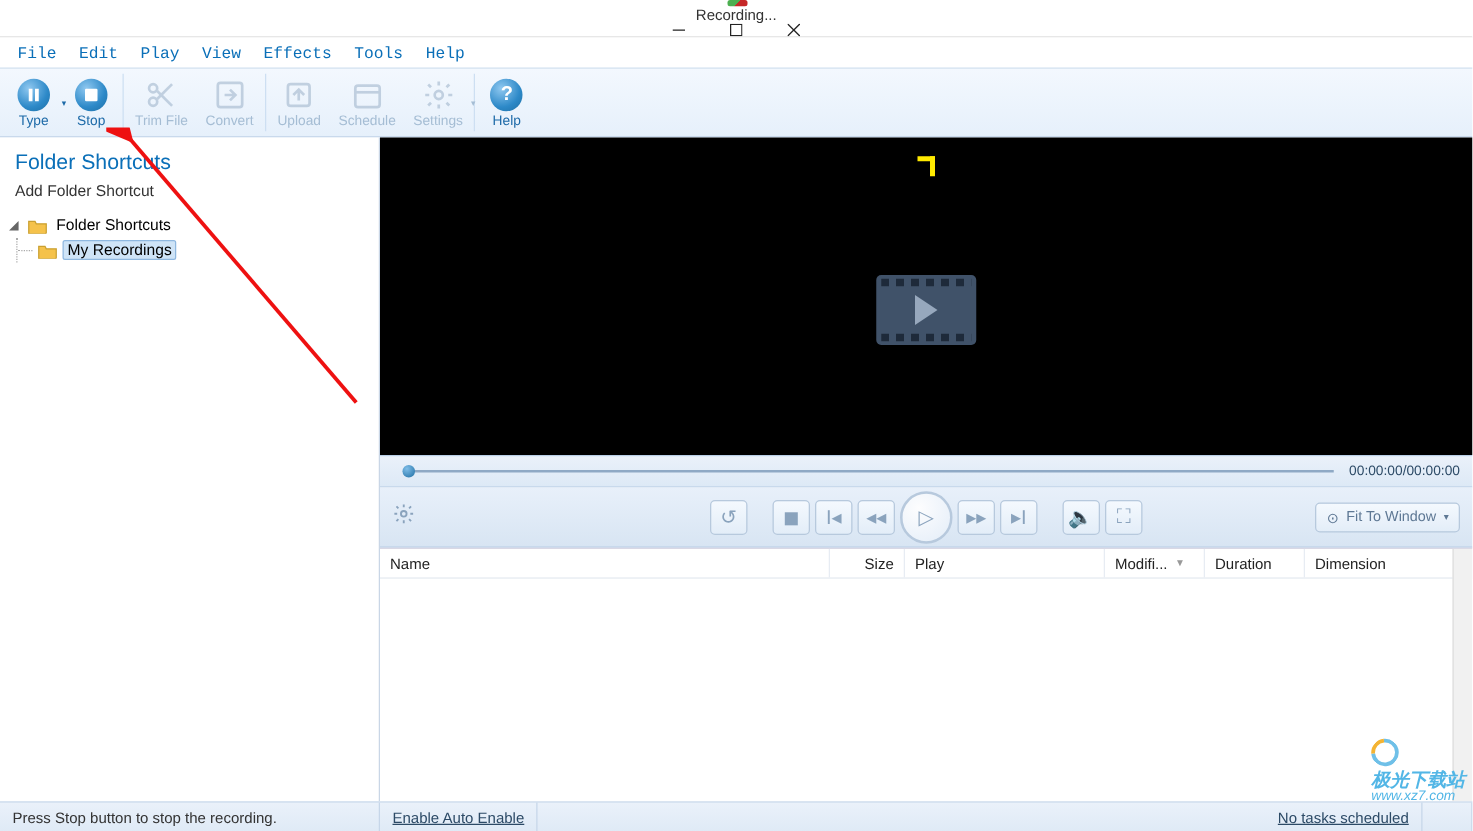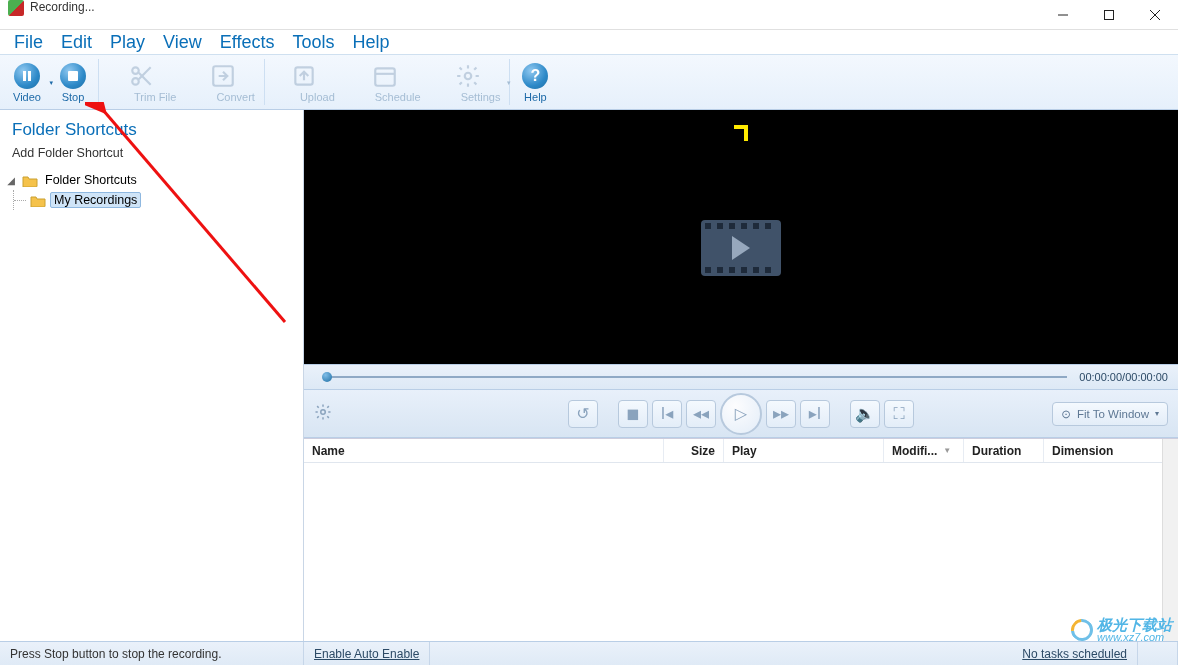--- a/index.html
+++ b/index.html
@@ -1,34 +1,34 @@
 <!DOCTYPE html>
 <html><head>
 <meta charset="utf-8">
 <style>
   * { box-sizing: border-box; font-family: "Segoe UI", Tahoma, sans-serif; }
   body { margin: 0; width: 1178px; height: 665px; background: #fff; overflow: hidden; position: relative; }
 
   
-  .titlebar { height: 30px; background: #fff; display: flex; border-bottom: 1px solid #e0e0e0; }
+  .titlebar { height: 30px; background: #fff; display: flex; align-items: center; border-bottom: 1px solid #e0e0e0; flex-direction: column; }
   .titlebar .app-icon { width: 16px; height: 16px; margin: 0 6px 0 8px; background: linear-gradient(135deg,#4caf50 50%,#c62828 50%); border-radius: 2px; position: relative; }
   .titlebar .title { font-size: 12px; color: #333; flex: 1; }
   .win-btns { display: flex; height: 100%; }
   .win-btn { width: 46px; display: flex; align-items: center; justify-content: center; }
   .win-btn svg { width: 10px; height: 10px; }
 
   
   .menubar { height: 24px; display: flex; align-items: center; padding: 0 6px; gap: 2px; background: #fff; }
-  .menubar span { font-size: 18px; color: #0a6fb8; padding: 3px 8px; }
+  .menubar span { font-size: 13px; color: #0a6fb8; padding: 3px 8px; font-family: Liberation Mono, monospace; }
 
   
   .toolbar { height: 56px; background: linear-gradient(#f3f8fe,#e6f0fb); border-top: 1px solid #cfe0f0; border-bottom: 1px solid #b9cee6; display: flex; align-items: center; padding: 0 4px; }
   .tb-btn { display: flex; flex-direction: column; align-items: center; justify-content: center; padding: 2px 6px; min-width: 46px; height: 52px; border: 1px solid transparent; border-radius: 3px; position: relative;}
   .tb-btn .label { font-size: 11px; color: #1d6aa8; margin-top: 1px; }
-  .tb-btn.disabled .label { color: #a5bdd4; margin-left: 26px; }
+  .tb-btn.disabled .label { color: #a5bdd4; }
   .tb-btn .ico { width: 28px; height: 28px; display: flex; align-items: center; justify-content: center; }
   .tb-sep { width: 1px; height: 46px; background: #cddff2; margin: 0 2px; }
   .tb-btn .drop { position: absolute; right: -4px; top: 22px; color:#1d6aa8; font-size:7px; }
 
   .circle-btn { width: 26px; height: 26px; border-radius: 50%; background: radial-gradient(circle at 35% 30%, #8fc8f0, #2d89c8 60%, #1e6ea3); display:flex; align-items:center; justify-content:center; }
   .circle-btn .inner-pause { width: 3px; height: 10px; background: #fff; box-shadow: 5px 0 0 #fff; margin-left:-5px; }
   .circle-btn .inner-stop { width: 10px; height: 10px; background: #fff; border-radius: 1px; }
   .circle-btn .inner-q { color:#fff; font-weight:bold; font-size:16px; }
 
   .gray-ico svg { opacity: .45; }
@@ -63,34 +63,34 @@
 
   .controls { height: 48px; background: linear-gradient(#e8f0fa,#d8e5f3); display:flex; align-items:center; padding:0 10px; border-bottom:1px solid #b9cee6; position:relative; }
   .gear { color:#8aa3bd; }
   .ctrl-center { position:absolute; left:50%; transform:translateX(-50%); display:flex; align-items:center; gap:4px; }
   .sq { width:30px; height:28px; border:1px solid #b7c9dd; border-radius:4px; background:linear-gradient(#f4f9fe,#e3edf8); display:flex; align-items:center; justify-content:center; color:#8aa3bd; }
   .bigplay { width:42px; height:42px; border-radius:50%; border:2px solid #b7c9dd; background:radial-gradient(circle at 35% 30%, #fdfdfe, #e3edf8); display:flex; align-items:center; justify-content:center; color:#8aa3bd; }
   .fit { position:absolute; right:10px; display:flex; align-items:center; gap:6px; border:1px solid #b7c9dd; border-radius:4px; padding:4px 8px; font-size:11.5px; color:#5e7894; background:linear-gradient(#f4f9fe,#e3edf8); }
 
   .filelist { flex:1; background:#fff; overflow:hidden; border-top:1px solid #ccd; }
   .fl-head { height:24px; display:flex; border-bottom:1px solid #e0e6ee; font-size:12px; color:#222; }
-  .fl-head > div { padding:4px 8px; border-right:1px solid #e7ecf3; display:flex; align-items:center;font-weight:bold; }
+  .fl-head > div { padding:4px 8px; border-right:1px solid #e7ecf3; display:flex; align-items:center; }
   .fl-body { height: calc(100% - 24px); background:#fff; }
   .sort-ar { margin-left:6px; color:#999; font-size:8px; }
 
   
   .statusbar { height:24px; background: linear-gradient(#eaf1fa,#dfeaf6); border-top:1px solid #b9cee6; display:flex; align-items:center; font-size:12px; color:#333; }
   .statusbar .cell { padding:0 10px; border-right:1px solid #c6d6e9; height:100%; display:flex; align-items:center; }
   .statusbar .link { color:#2c4a66; text-decoration: underline; }
 
   
   .arrow-svg { position:absolute; top:102px; left:85px; pointer-events:none; }
 
   
-  .watermark { position:absolute; right:6px; bottom:22px; font-size:15px; color:#52b6e6; font-style:italic; pointer-events:none; display:flex; align-items:center; gap:4px; }
+  .watermark { position:absolute; right:6px; bottom:22px; font-size:15px; color:#52b6e6; font-style:italic; pointer-events:none; display:flex; gap:4px;flex-direction:column; }
   .watermark .g { width:22px; height:22px; border-radius:50%; border:3px solid #6fc0e8; border-left-color:#f4b433; transform:rotate(40deg); }
 
   .scroll-v { position:absolute; right:0; top:0; bottom:0; width:16px; background:#f1f1f1; border-left:1px solid #ddd; }
   .listwrap { position:relative; height:100%; }
 </style>
 </head>
 <body>
 
 <div class="titlebar">
   <div class="app-icon"></div>
@@ -125,21 +125,21 @@
   <span>Help</span>
 </div>
 
 <div class="toolbar">
   <div class="tb-btn">
     <span class="ico">
         <span class="circle-btn">
           <span class="inner-pause"></span>
         </span>
       </span>
-    <span class="label">Video</span>
+    <span class="label">Type</span>
     <span class="drop">▾</span>
   </div>
   <div class="tb-btn">
     <span class="ico">
         <span class="circle-btn">
           <span class="inner-stop"></span>
         </span>
       </span>
     <span class="label">Stop</span>
   </div>

